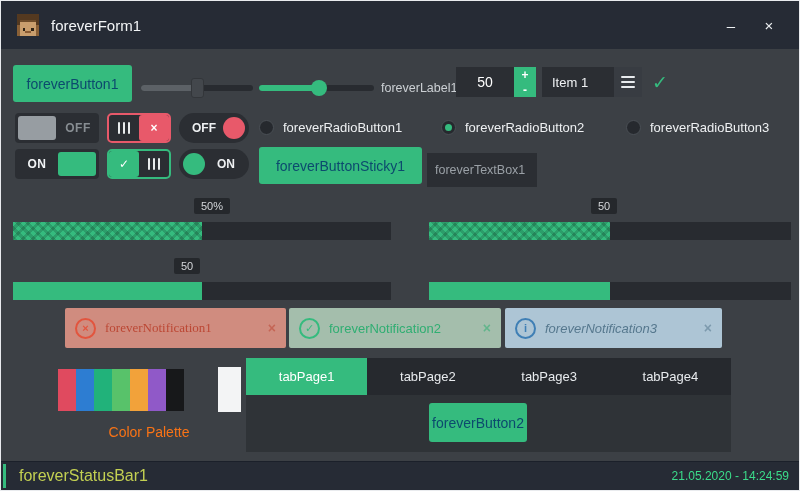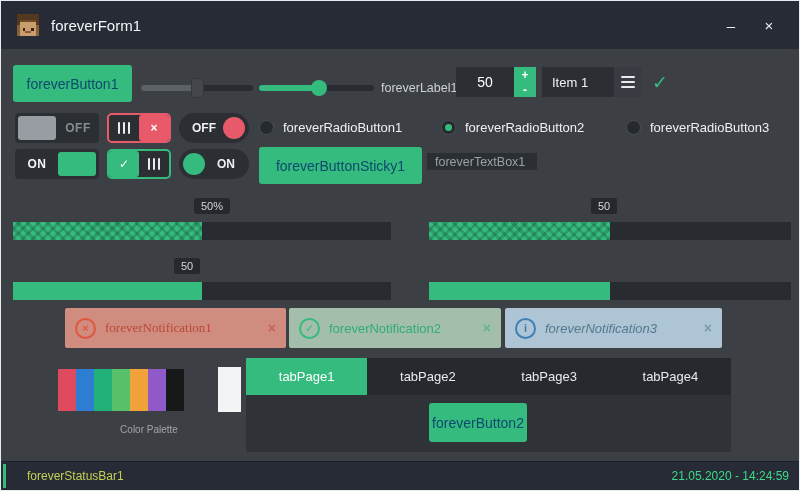--- a/index.html
+++ b/index.html
@@ -93,27 +93,27 @@
   
   .tabhead{position:absolute;display:flex;background:var(--tabhead);height:37px}
   .tab{flex:1;display:flex;align-items:center;justify-content:center;font-size:13px;color:#e8ebee}
   .tab.active{background:var(--accent);color:#fff}
   .tabbody{position:absolute;background:var(--tabbody)}
 
   
   .palette{position:absolute;display:flex}
   .sw{width:18px;height:42px}
   .swsel{position:absolute;width:23px;height:45px}
-  .palcap{position:absolute;text-align:center;font-size:10px;color:#a3a3a3}
+  .palcap{position:absolute;text-align:center;font-size:14px;color:#f97316}
 
   
   .statusbar{position:absolute;left:0;right:0;bottom:0;height:29px;background:var(--titlebar);
     display:flex;align-items:center;padding:0 10px;border-top:1px solid #1b202a}
   .saccent{position:absolute;left:2px;top:2px;bottom:2px;width:3px;background:var(--accent)}
-  .slabel{font-size:12px;color:var(--status_left);margin-left:16px}
+  .slabel{font-size:16px;color:var(--status_left);margin-left:8px}
   .sdate{margin-left:auto;font-size:12px;color:var(--status_right)}
 </style>
 </head>
 <body>
 
 <div class="window">
 
   <div class="titlebar">
     <svg class="app-icon" width="22" height="22" viewBox="0 0 8 8" shape-rendering="crispEdges">
       <rect width="8" height="8" fill="#543920"></rect>
@@ -217,21 +217,21 @@
     </span>
   </div>
 
   <div class="tglpill" style="left:178px;top:148px">
     <span class="pknob" style="left:4px;background:var(--accent)"></span>
     <span class="lbl" style="right:14px">ON</span>
   </div>
 
   <div class="btn abs" style="left:258px;top:146px;width:163px;height:37px">foreverButtonSticky1</div>
 
-  <input class="tbox" style="left: 426px; top: 152px; width: 110px; height: 17px;" type="text" placeholder="foreverTextBox1">
+  <input class="tbox" style="left: 426px; top: 152px; width: 110px; height: 34px;" type="text" placeholder="foreverTextBox1">
 
   <div class="badge" style="left:193px;top:197px">50%</div>
   <div class="pbar" style="left:12px;top:221px;width:378px">
     <div class="pfill hatched" style="width: 50%;"></div>
   </div>
 
   <div class="badge" style="left:590px;top:197px">50</div>
   <div class="pbar" style="left:428px;top:221px;width:362px">
     <div class="pfill hatched" style="width: 50%;"></div>
   </div>

